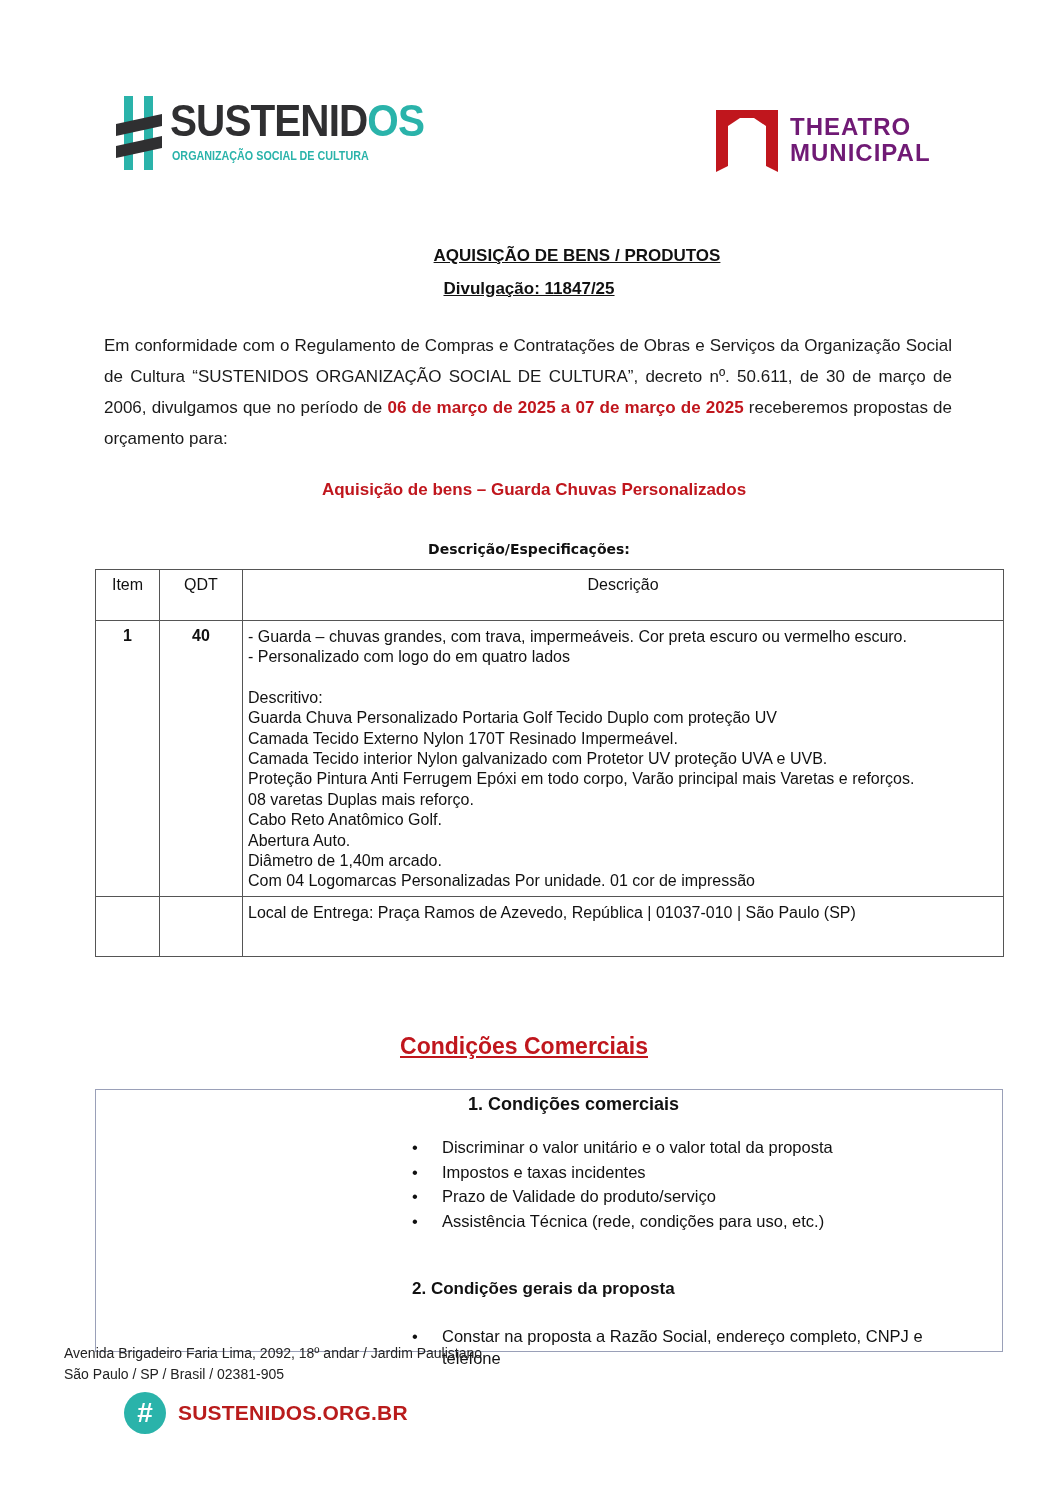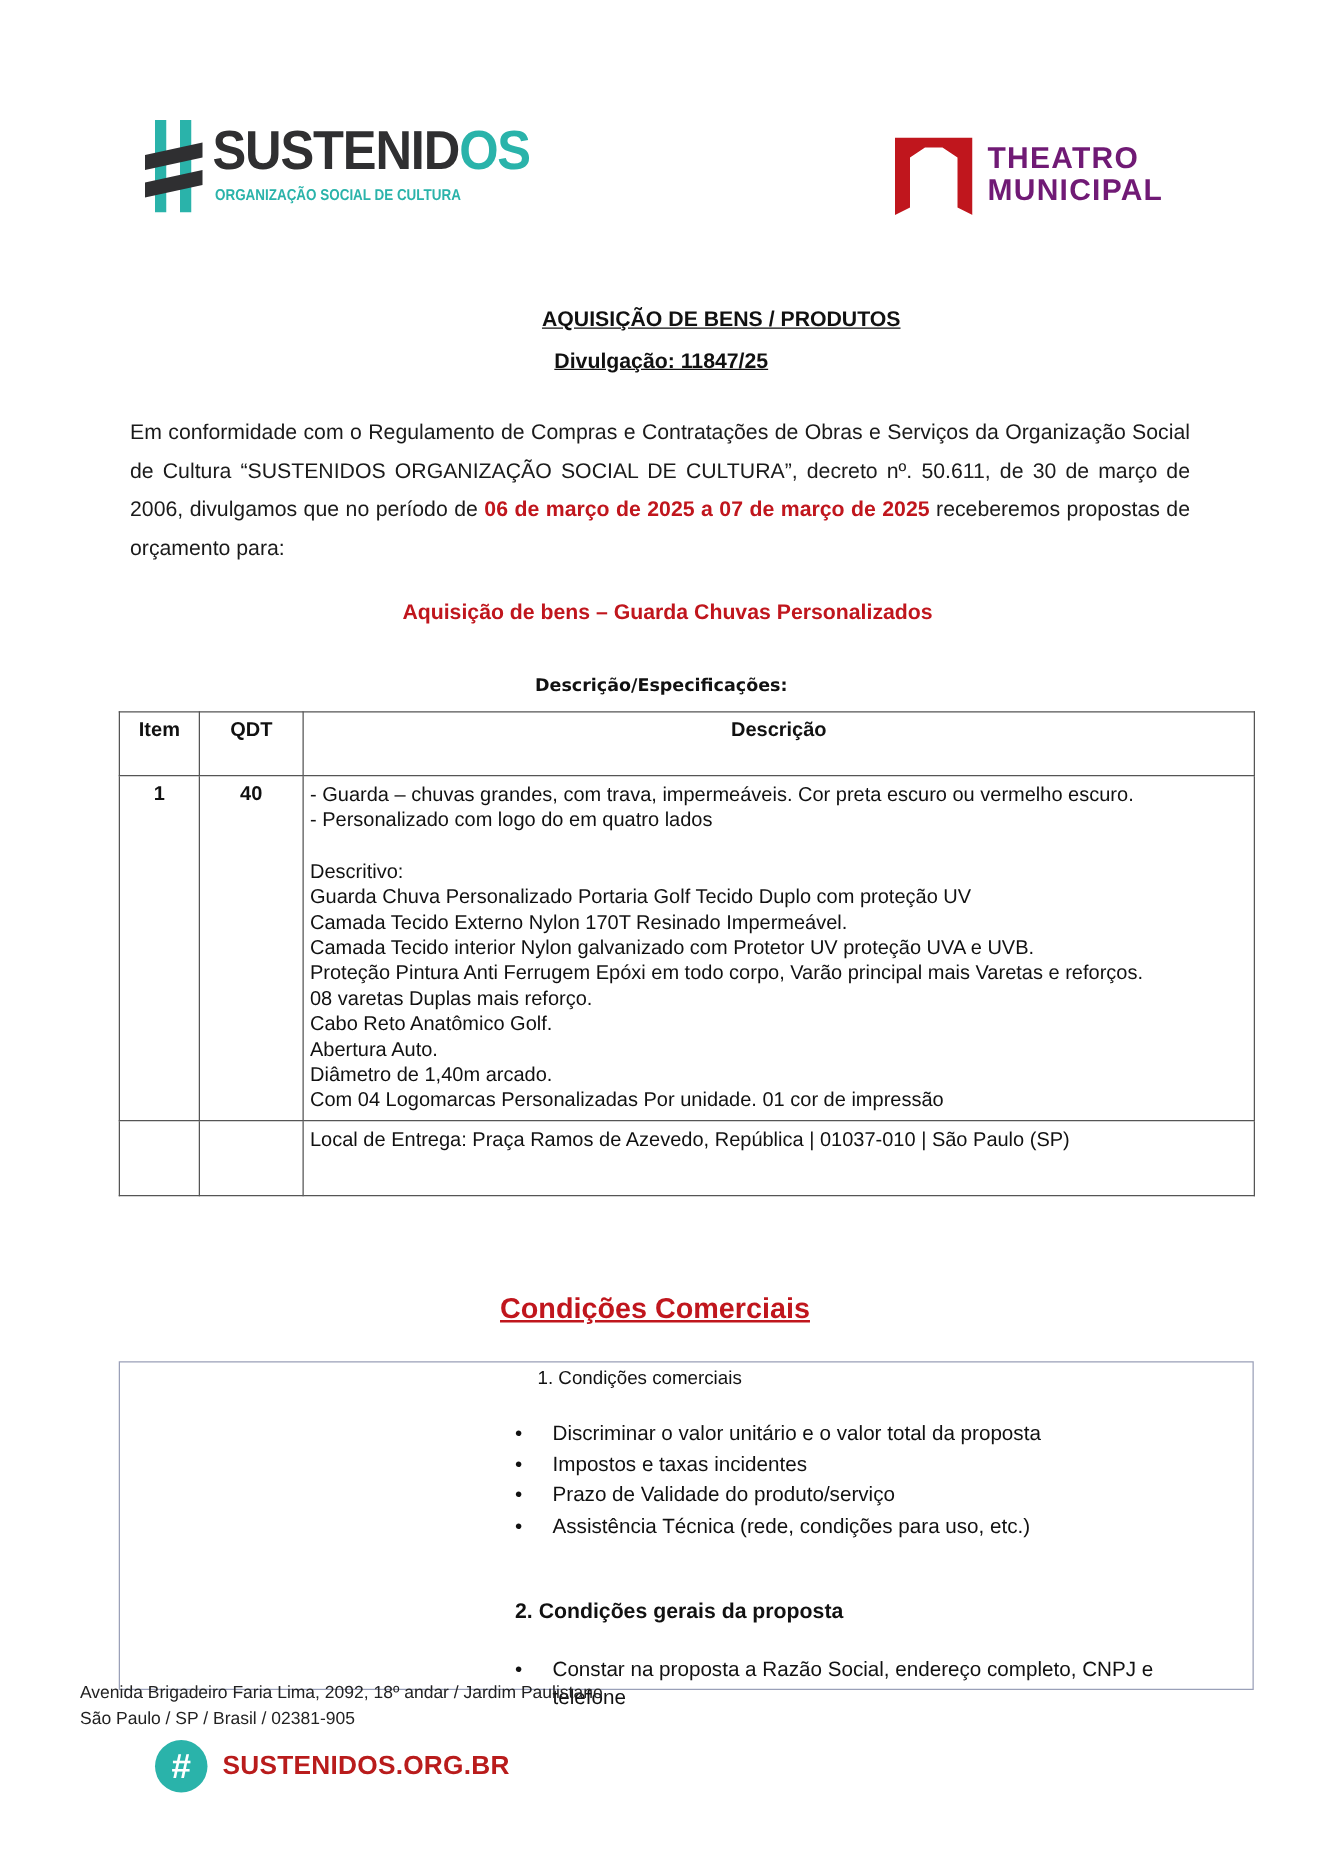--- a/index.html
+++ b/index.html
@@ -28,31 +28,31 @@
   .para .red { color: #c0161d; font-weight: 700; }
 
   .subject { left: 0; width: 1068px; top: 480px; text-align: center; font-size: 17px; font-weight: 700; color: #c0161d; }
 
   .spec-label { left: 0; width: 1058px; top: 541px; text-align: center; font-family: "DejaVu Sans", sans-serif;
                 font-size: 14px; font-weight: 700; color: #111; }
 
   
   table.items { position: absolute; left: 95px; top: 569px; width: 909px; border-collapse: collapse; font-size: 16px; }
   table.items td, table.items th { border: 1px solid #555; vertical-align: top; padding: 0; }
-  table.items th { font-weight: 700; height: 51px; padding-top: 6px; text-align: center; box-sizing: border-box; }
+  table.items th { font-weight: 400; height: 51px; padding-top: 6px; text-align: center; box-sizing: border-box; }
   table.items td.c { text-align: center; font-weight: 700; padding-top: 6px; }
   table.items td.desc { padding: 6px 5px 4px 5px; line-height: 20.4px; }
   table.items td.desc .blank { height: 20px; }
   .col-item { width: 64px; } .col-qdt { width: 83px; }
 
   .cond-title { left: 0; width: 1048px; top: 1033px; text-align: center; color: #c0161d; font-weight: 700;
                 font-size: 23px; text-decoration: underline; }
 
   .cond-box { left: 95px; top: 1089px; width: 908px; height: 263px; border: 1px solid #9aa0b8; box-sizing: border-box; }
-  .cond-h1 { left: 430px; top: 1094px; font-size: 15px; font-weight: 400; }
+  .cond-h1 { left: 468px; top: 1094px; font-size: 18px; font-weight: 700; }
   .cond-list { left: 412px; top: 1136px; margin: 0; padding: 0; list-style: none; font-size: 16.5px; }
   .cond-list li { position: relative; padding-left: 30px; height: 24.6px; line-height: 22px; }
   .cond-list li::before { content: "•"; position: absolute; left: 0; top: 0; }
   .cond-h2 { left: 412px; top: 1279px; font-size: 17px; font-weight: 700; }
   .cond-list2 { left: 412px; top: 1301px; width: 570px; margin: 0; padding: 0; list-style: none; font-size: 16.5px; line-height: 22px; }
   .cond-list2 li { position: relative; padding-left: 30px; margin-top: 24px; }
   .cond-list2 li::before { content: "•"; position: absolute; left: 0; top: 0; }
 
   .footer-addr { left: 64px; top: 1343px; font-size: 14px; color: #222; line-height: 21px; }
   .footer-logo { left: 124px; top: 1392px; height: 44px; width: 260px; }

